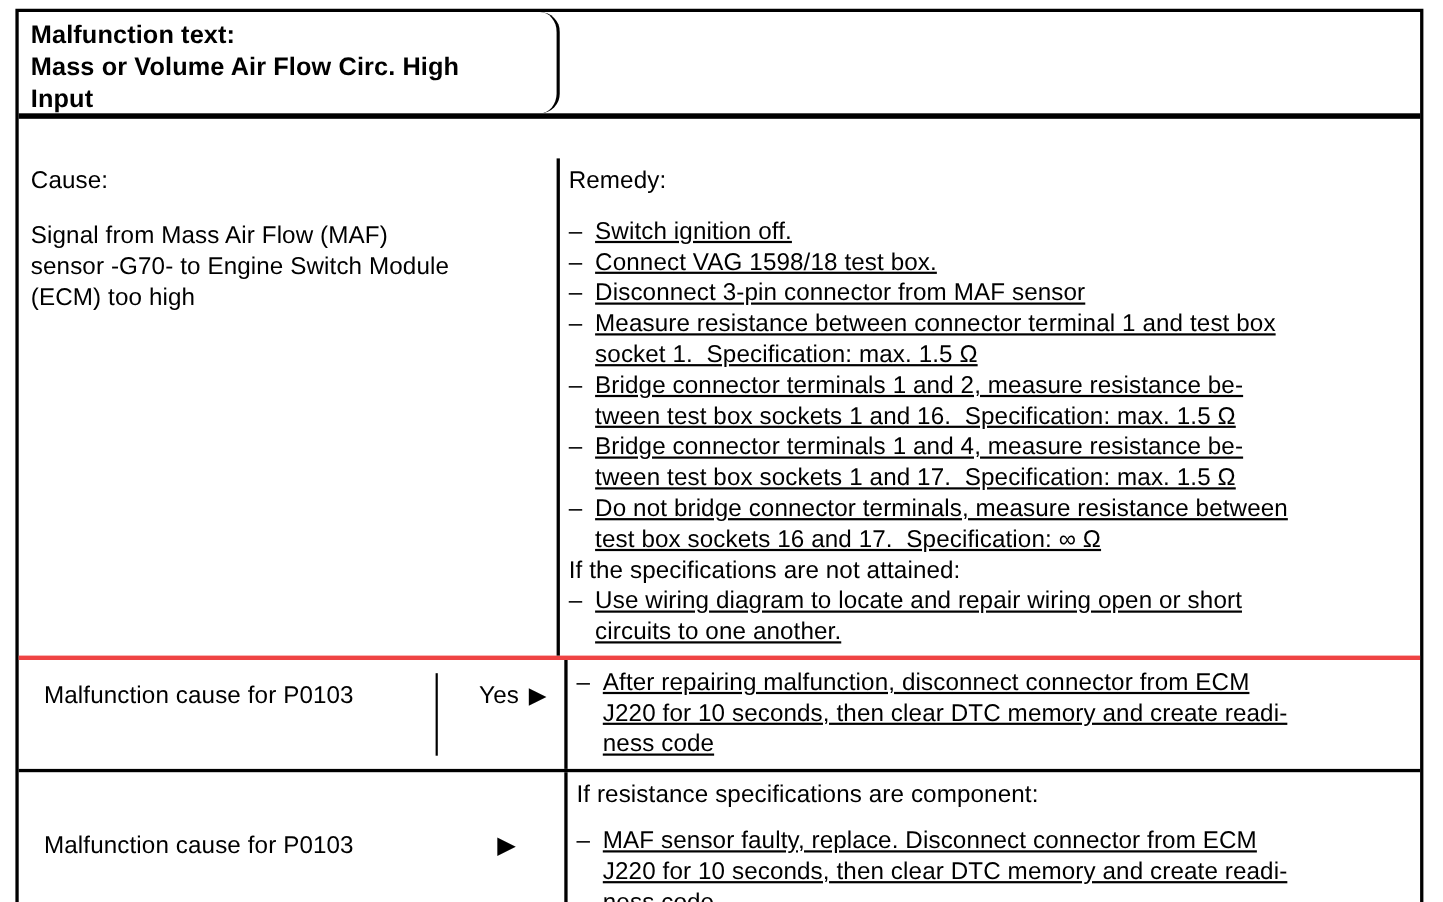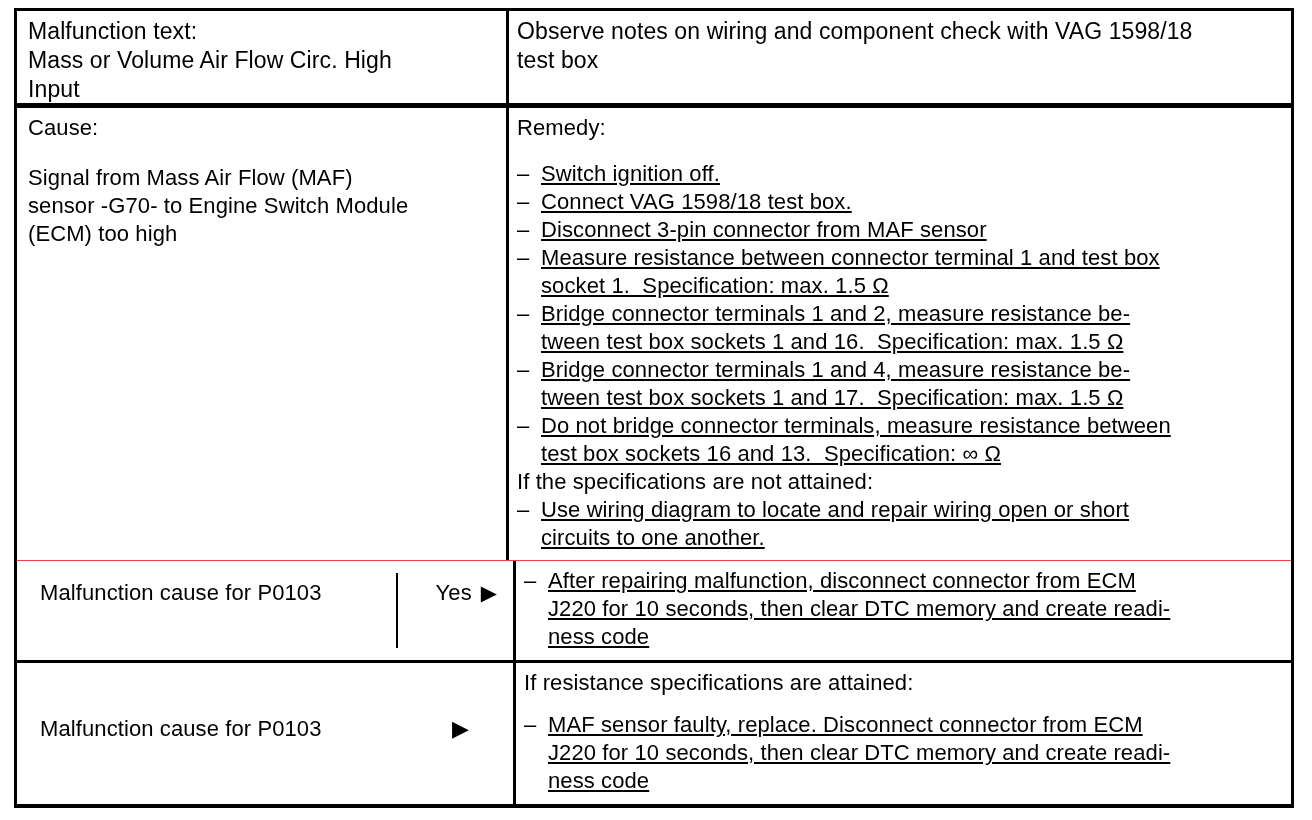--- a/index.html
+++ b/index.html
@@ -19,44 +19,45 @@
     width: 1274px;
     border: 3px solid #000;
     border-bottom-width: 4px;
     background: #fff;
     font-size: 22px;
     line-height: 28px;
     letter-spacing: 0.1px;
   }
   .trow { display: flex; }
   .trow-header { height: 92px; border-bottom: 5px solid #000; }
-  .trow-cause  { height: 452px; border-bottom: 1px solid #ef4444; }
+  .trow-cause  { height: 452px; border-bottom: 4px solid #ef4444; margin-top: 36px; }
   .trow-decision { height: 99px; border-bottom: 3px solid #000; }
   .trow-final { height: 141px; }
 
   .cell-left {
     width: 472px;
     flex: 0 0 472px;
     border-right: 3px solid #000;
     padding: 6px 6px 0 11px;
     box-sizing: content-box;
     overflow: hidden;
   }
   .trow-decision .cell-left,
   .trow-final .cell-left { padding: 12px; }
   .cell-right {
     flex: 1 1 auto;
     padding: 6px 6px 0 8px;
     overflow: hidden;
   }
 
   .bold-head {
-    font-weight: normal;
+    font-weight: bold;
     font-size: 23px;
     line-height: 29px;
+    border-radius: 18px;
   }
   .ml { white-space: pre-wrap; }
 
   .para-gap { margin-top: 22px; }
 
   
   .step {
     display: flex;
     align-items: flex-start;
   }
@@ -112,24 +113,20 @@
 <body>
 
 <div id="doc-table">
 
   <div class="trow trow-header">
     <div class="cell-left bold-head">
       <div>Malfunction text:</div>
       <div class="ml">Mass or Volume Air Flow Circ. High
 Input</div>
     </div>
-    <div class="cell-right bold-head">
-      <div class="ml">Observe notes on wiring and component check with VAG 1598/18
-test box</div>
-    </div>
   </div>
 
   <div class="trow trow-cause">
     <div class="cell-left">
       <div>Cause:</div>
       <div class="ml para-gap">Signal from Mass Air Flow (MAF)
 sensor -G70- to Engine Switch Module
 (ECM) too high</div>
     </div>
     <div class="cell-right">
@@ -159,21 +156,21 @@
 tween test box sockets 1 and 16.  Specification: max. 1.5 Ω</span>
         </div>
         <div class="step">
           <span class="dash">–</span>
           <span class="step-text ml">Bridge connector terminals 1 and 4, measure resistance be-
 tween test box sockets 1 and 17.  Specification: max. 1.5 Ω</span>
         </div>
         <div class="step">
           <span class="dash">–</span>
           <span class="step-text ml">Do not bridge connector terminals, measure resistance between
-test box sockets 16 and 13.  Specification: ∞ Ω</span>
+test box sockets 16 and 17.  Specification: ∞ Ω</span>
         </div>
       </div>
 
       <div>If the specifications are not attained:</div>
       <div class="step">
         <span class="dash">–</span>
         <span class="step-text ml">Use wiring diagram to locate and repair wiring open or short
 circuits to one another.</span>
       </div>
     </div>
@@ -201,21 +198,21 @@
   </div>
 
   <div class="trow trow-final">
     <div class="cell-left">
       <div class="final-left-inner">
         <span>Malfunction cause for P0103</span>
         <span>▶</span>
       </div>
     </div>
     <div class="cell-right">
-      <div class="heading-gap">If resistance specifications are attained:</div>
+      <div class="heading-gap">If resistance specifications are component:</div>
       <div class="step">
         <span class="dash">–</span>
         <span class="step-text ml">MAF sensor faulty, replace. Disconnect connector from ECM
 J220 for 10 seconds, then clear DTC memory and create readi-
 ness code</span>
       </div>
     </div>
   </div>
 
 </div>

